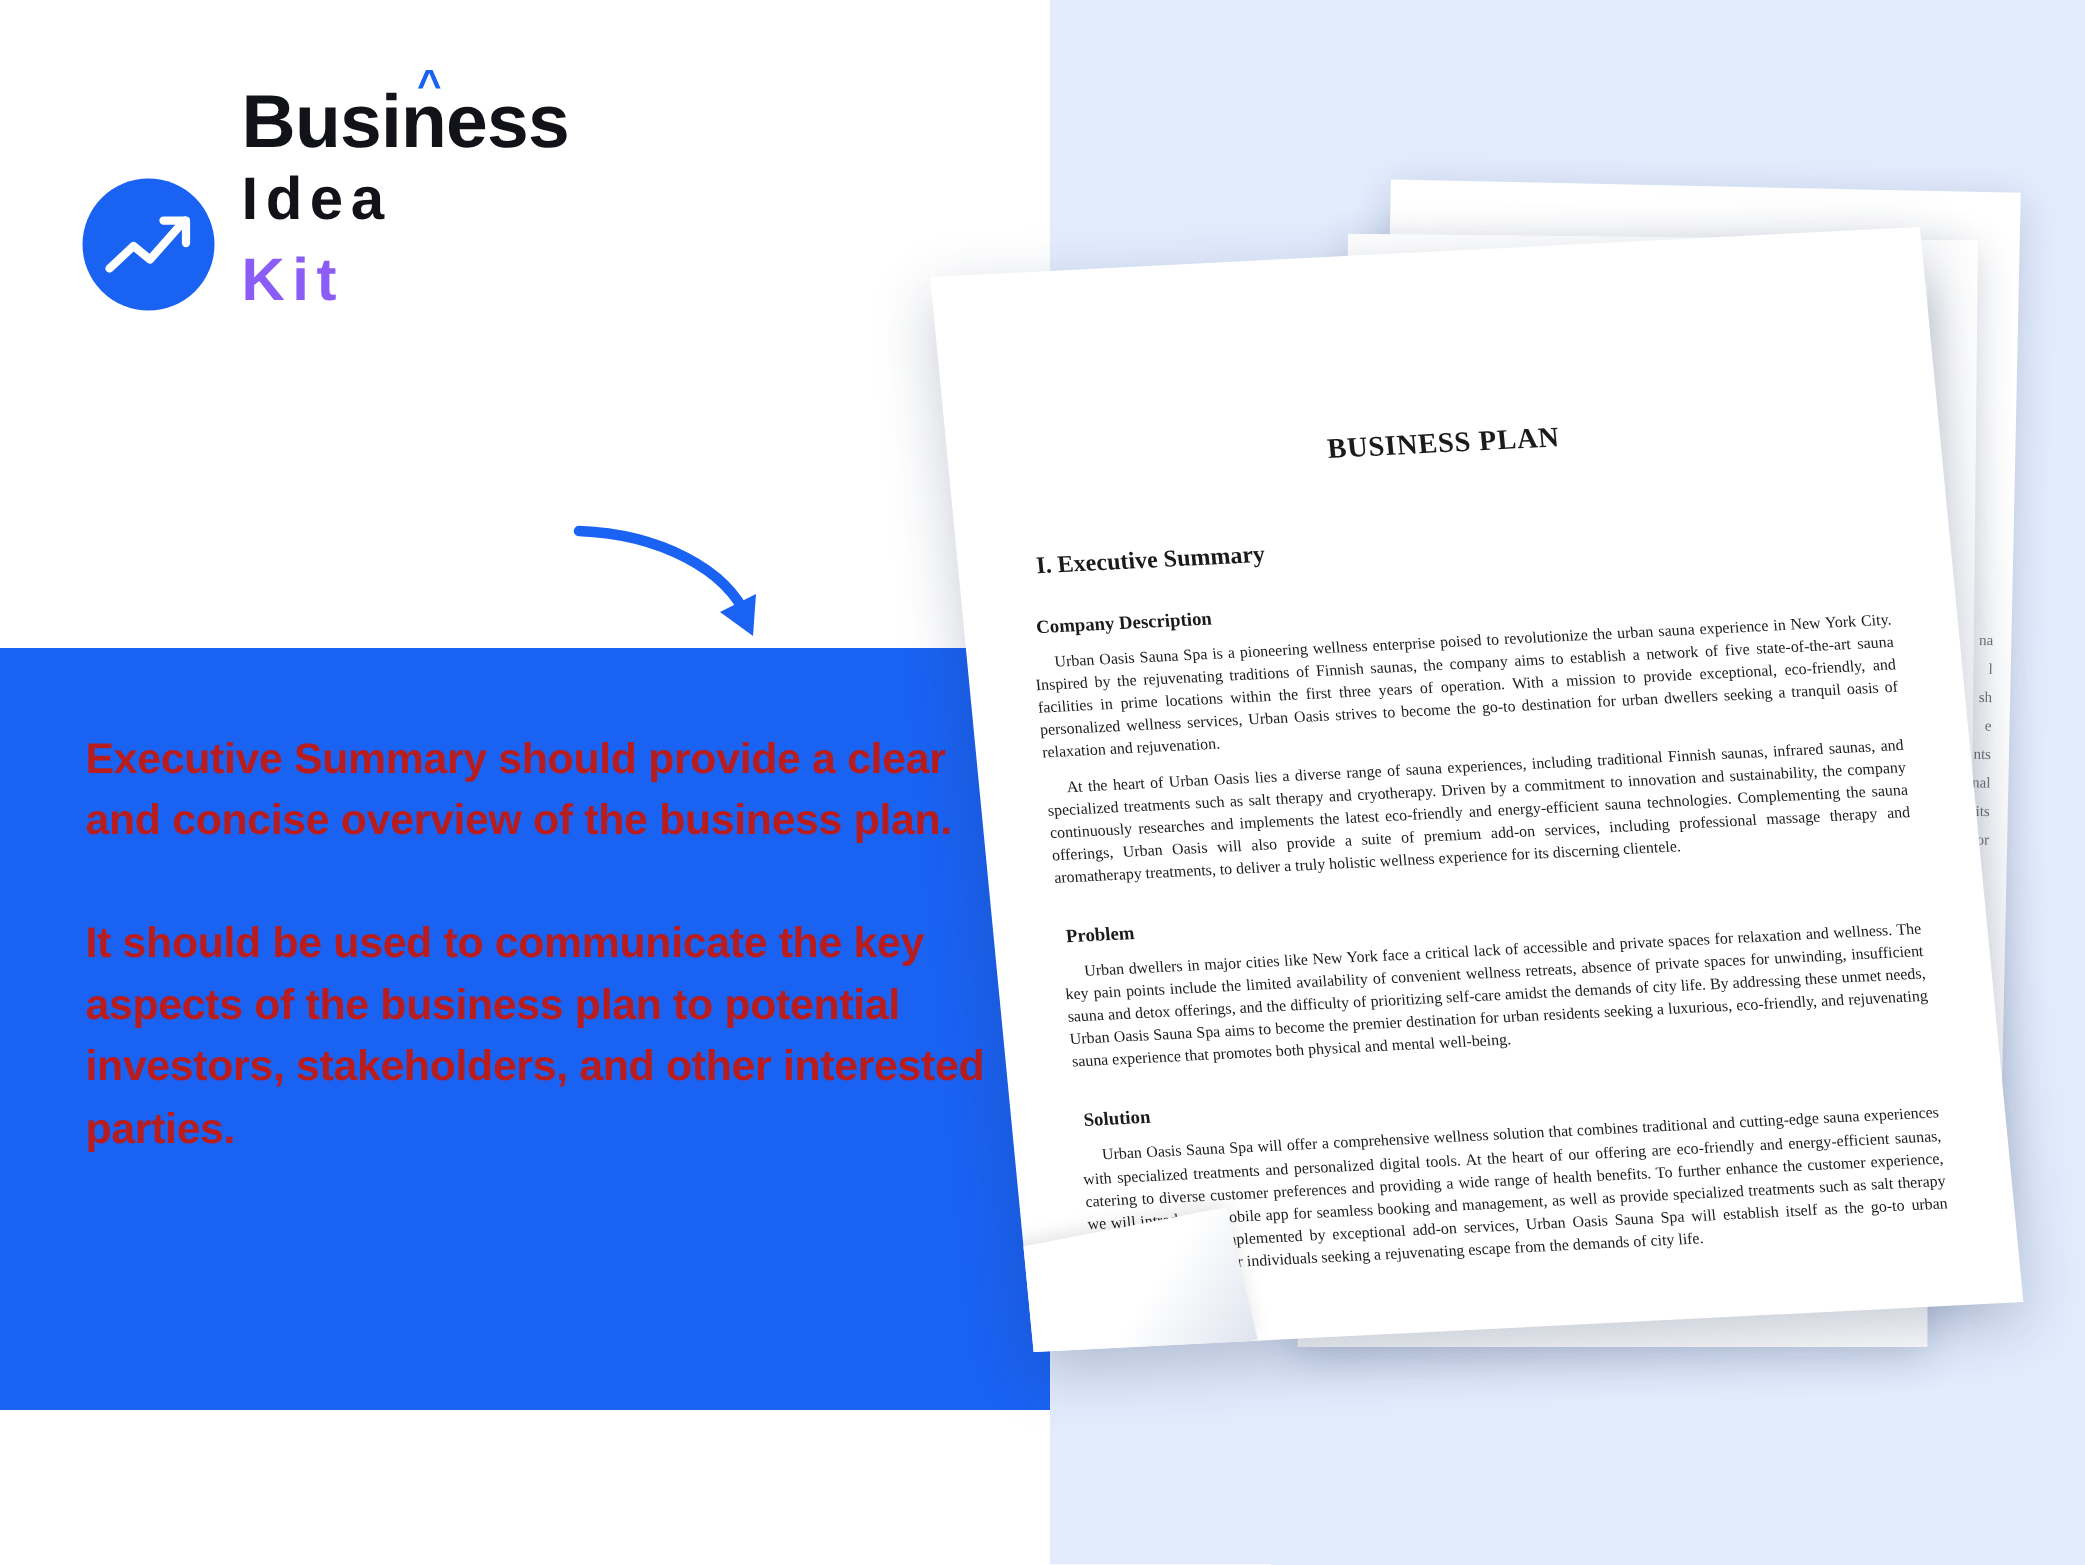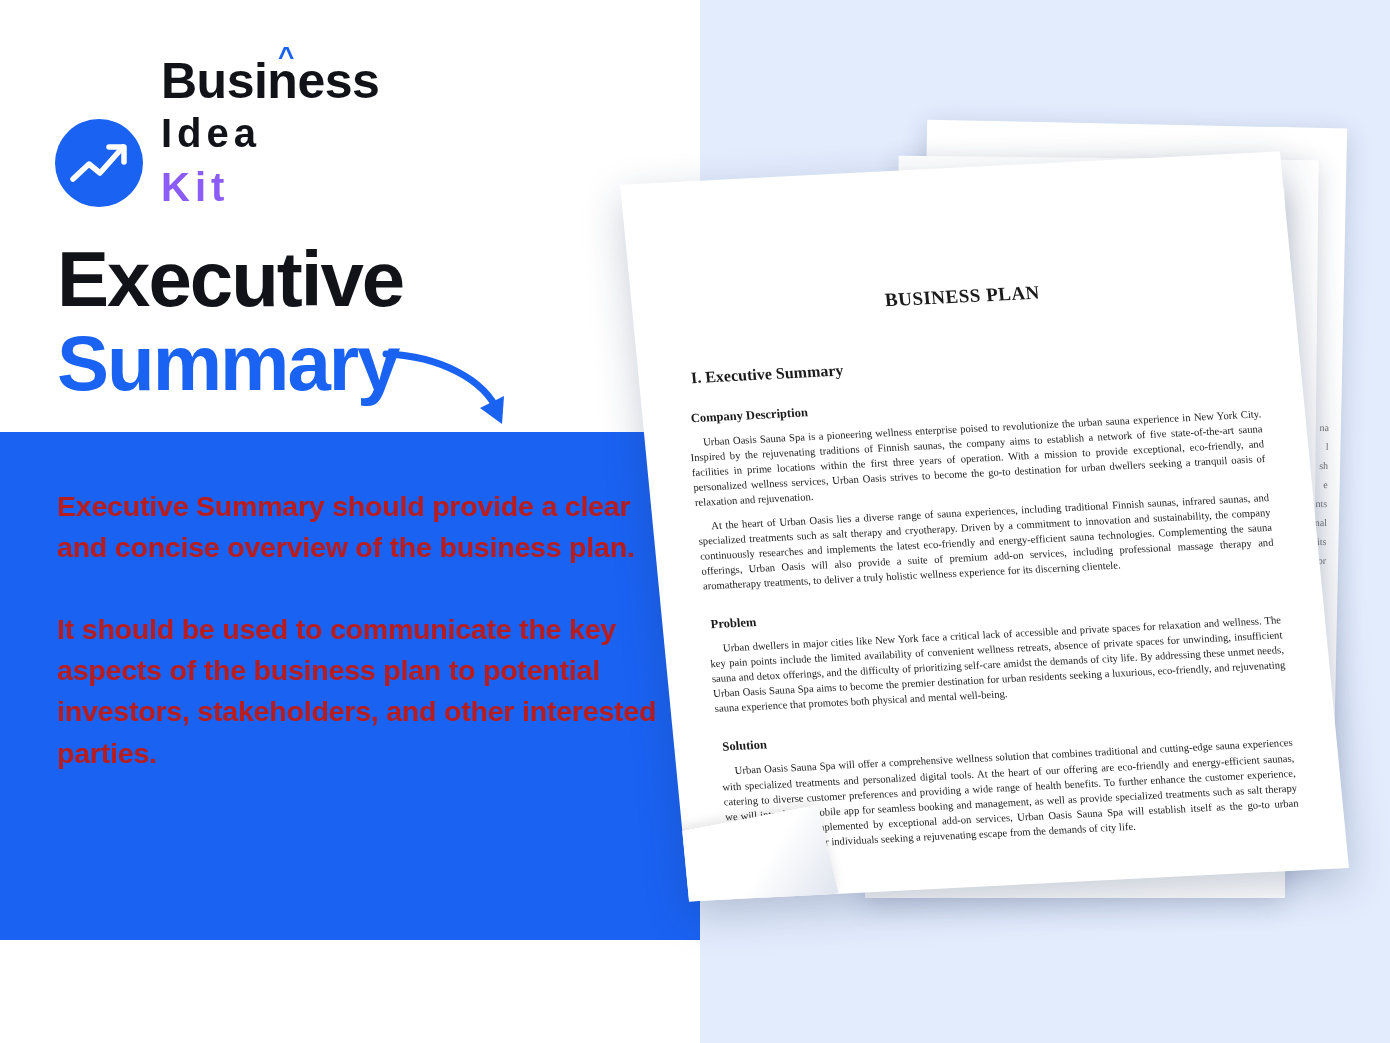--- a/index.html
+++ b/index.html
@@ -184,24 +184,20 @@
         <span>Business</span>
         <span class="logo-hat">^</span>
       </div>
       <div class="logo-line2">
         <span class="logo-idea">Idea</span>
         <span class="logo-kit">Kit</span>
       </div>
     </div>
   </div>
 
-  <div class="title-block">
-    <div class="title-line1">Executive</div>
-    <div class="title-line2">Summary</div>
-  </div>
 
   <div class="arrow-svg">
     <svg width="150" height="110" viewBox="0 0 150 110" aria-hidden="true">
       <path d="M6 14 C 60 16, 105 40, 118 72" fill="none" stroke="#1a62f2" stroke-width="7" stroke-linecap="round"></path>
       <path d="M100 68 L122 84 L124 56 Z" fill="#1a62f2"></path>
     </svg>
   </div>
 
   <div class="copy-block">
     <p class="copy-p">Executive Summary should provide a clear and concise overview of the business plan.</p>

